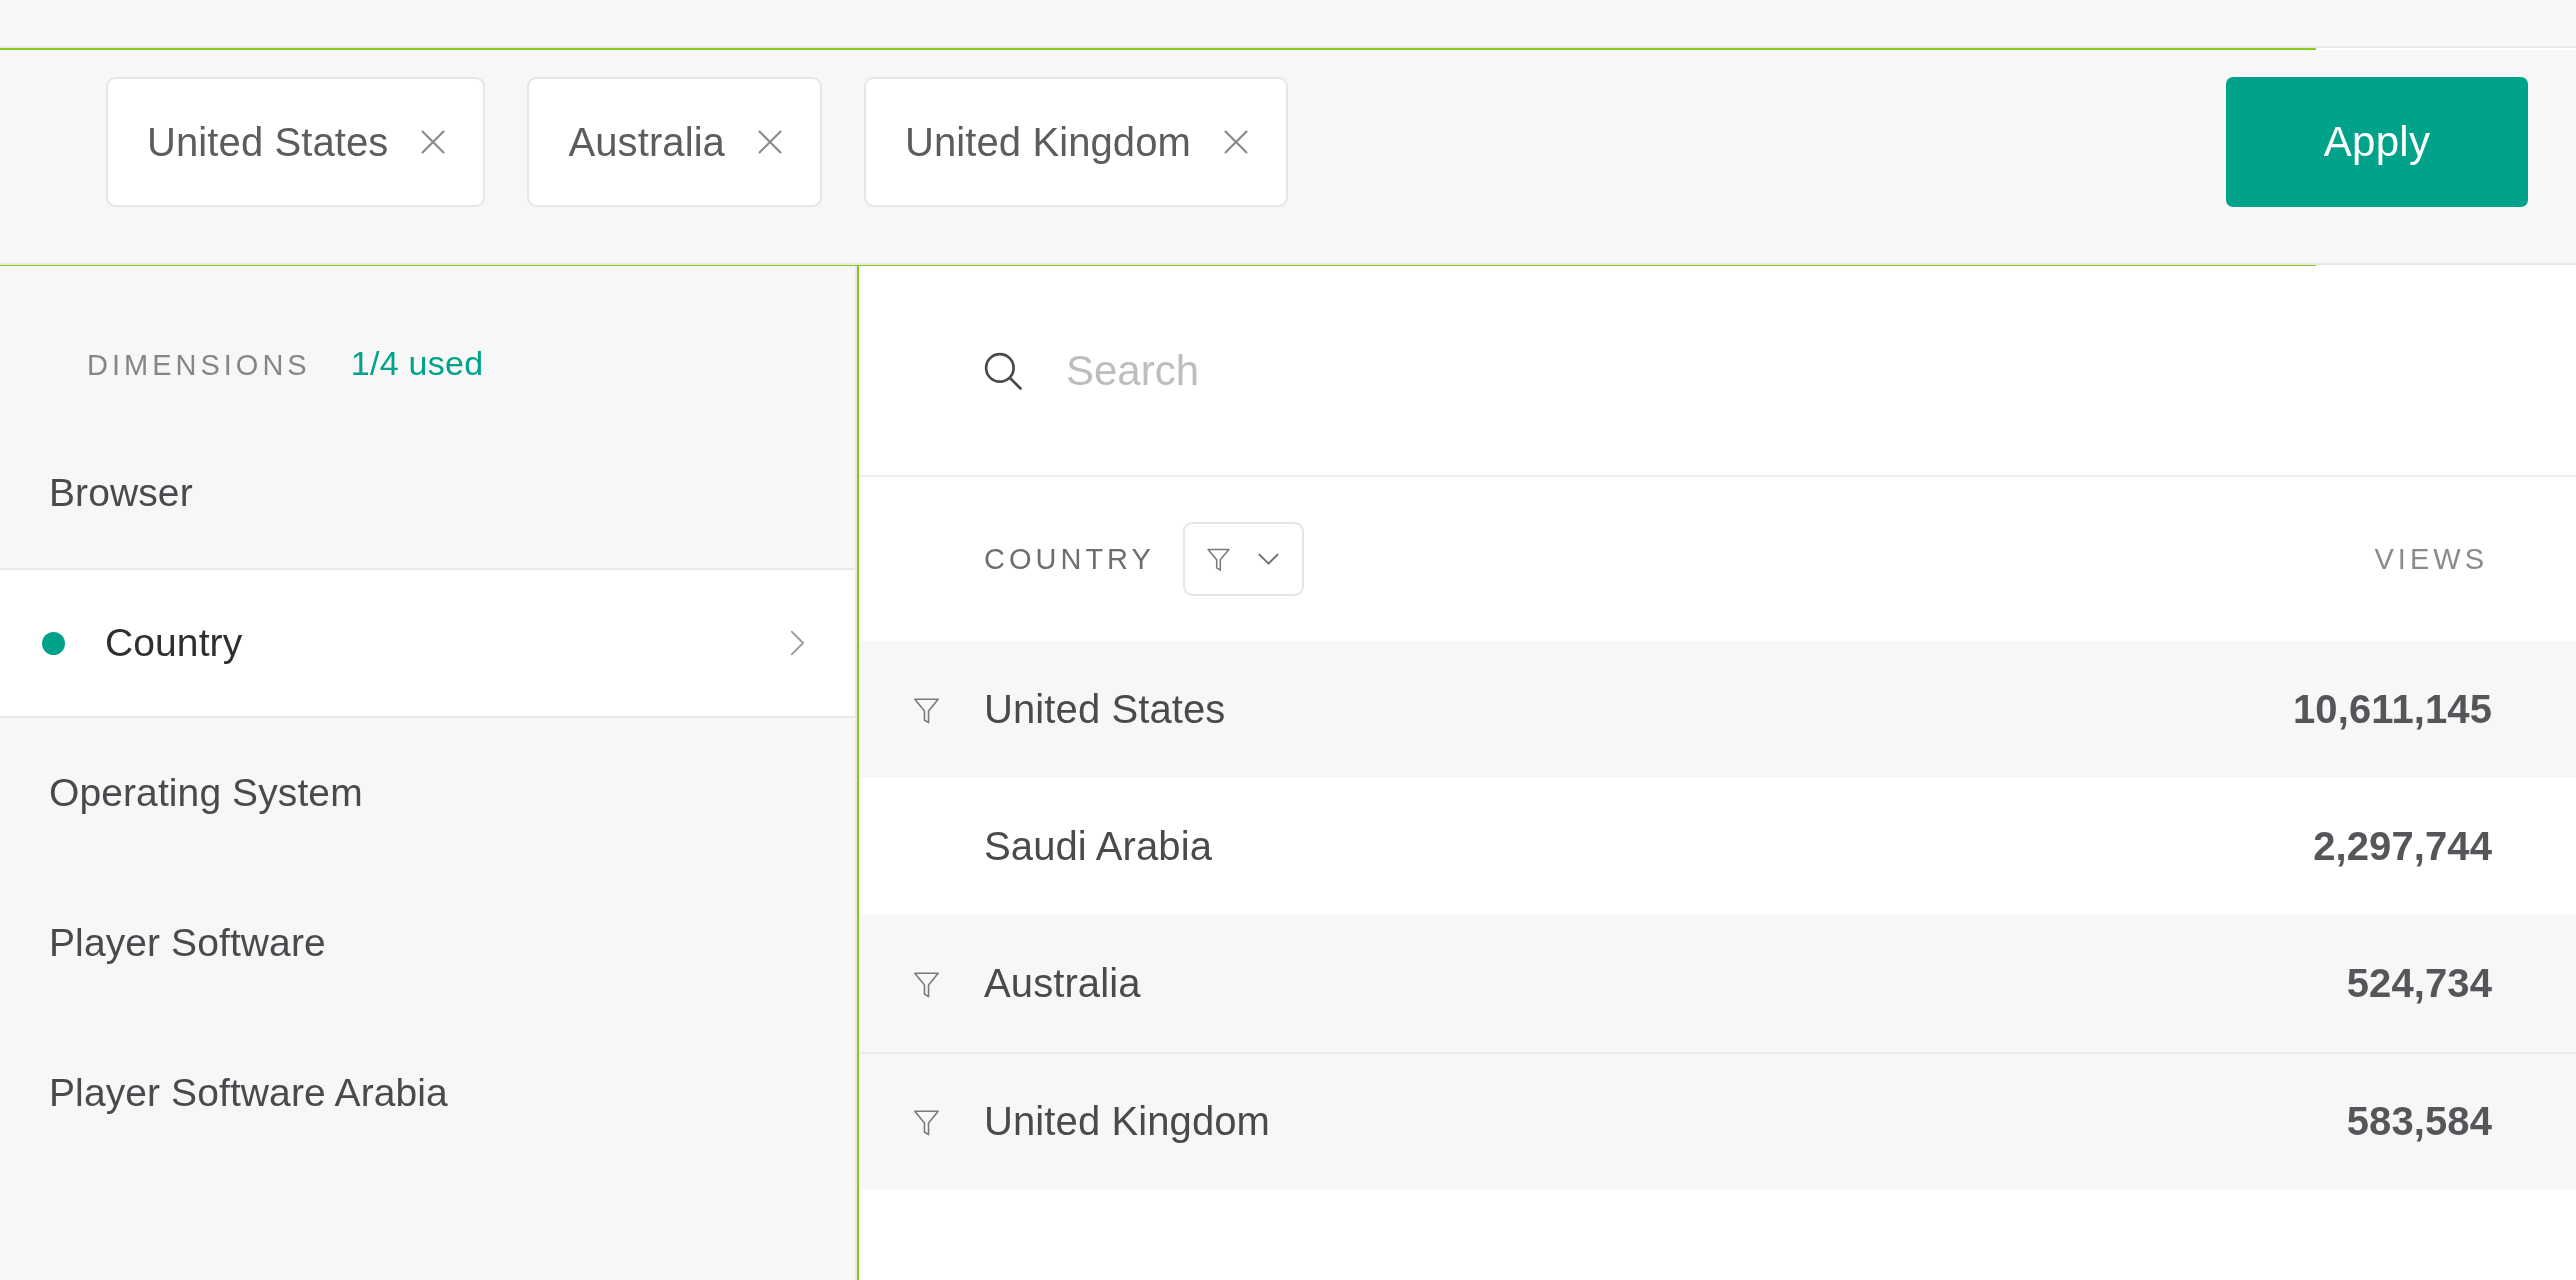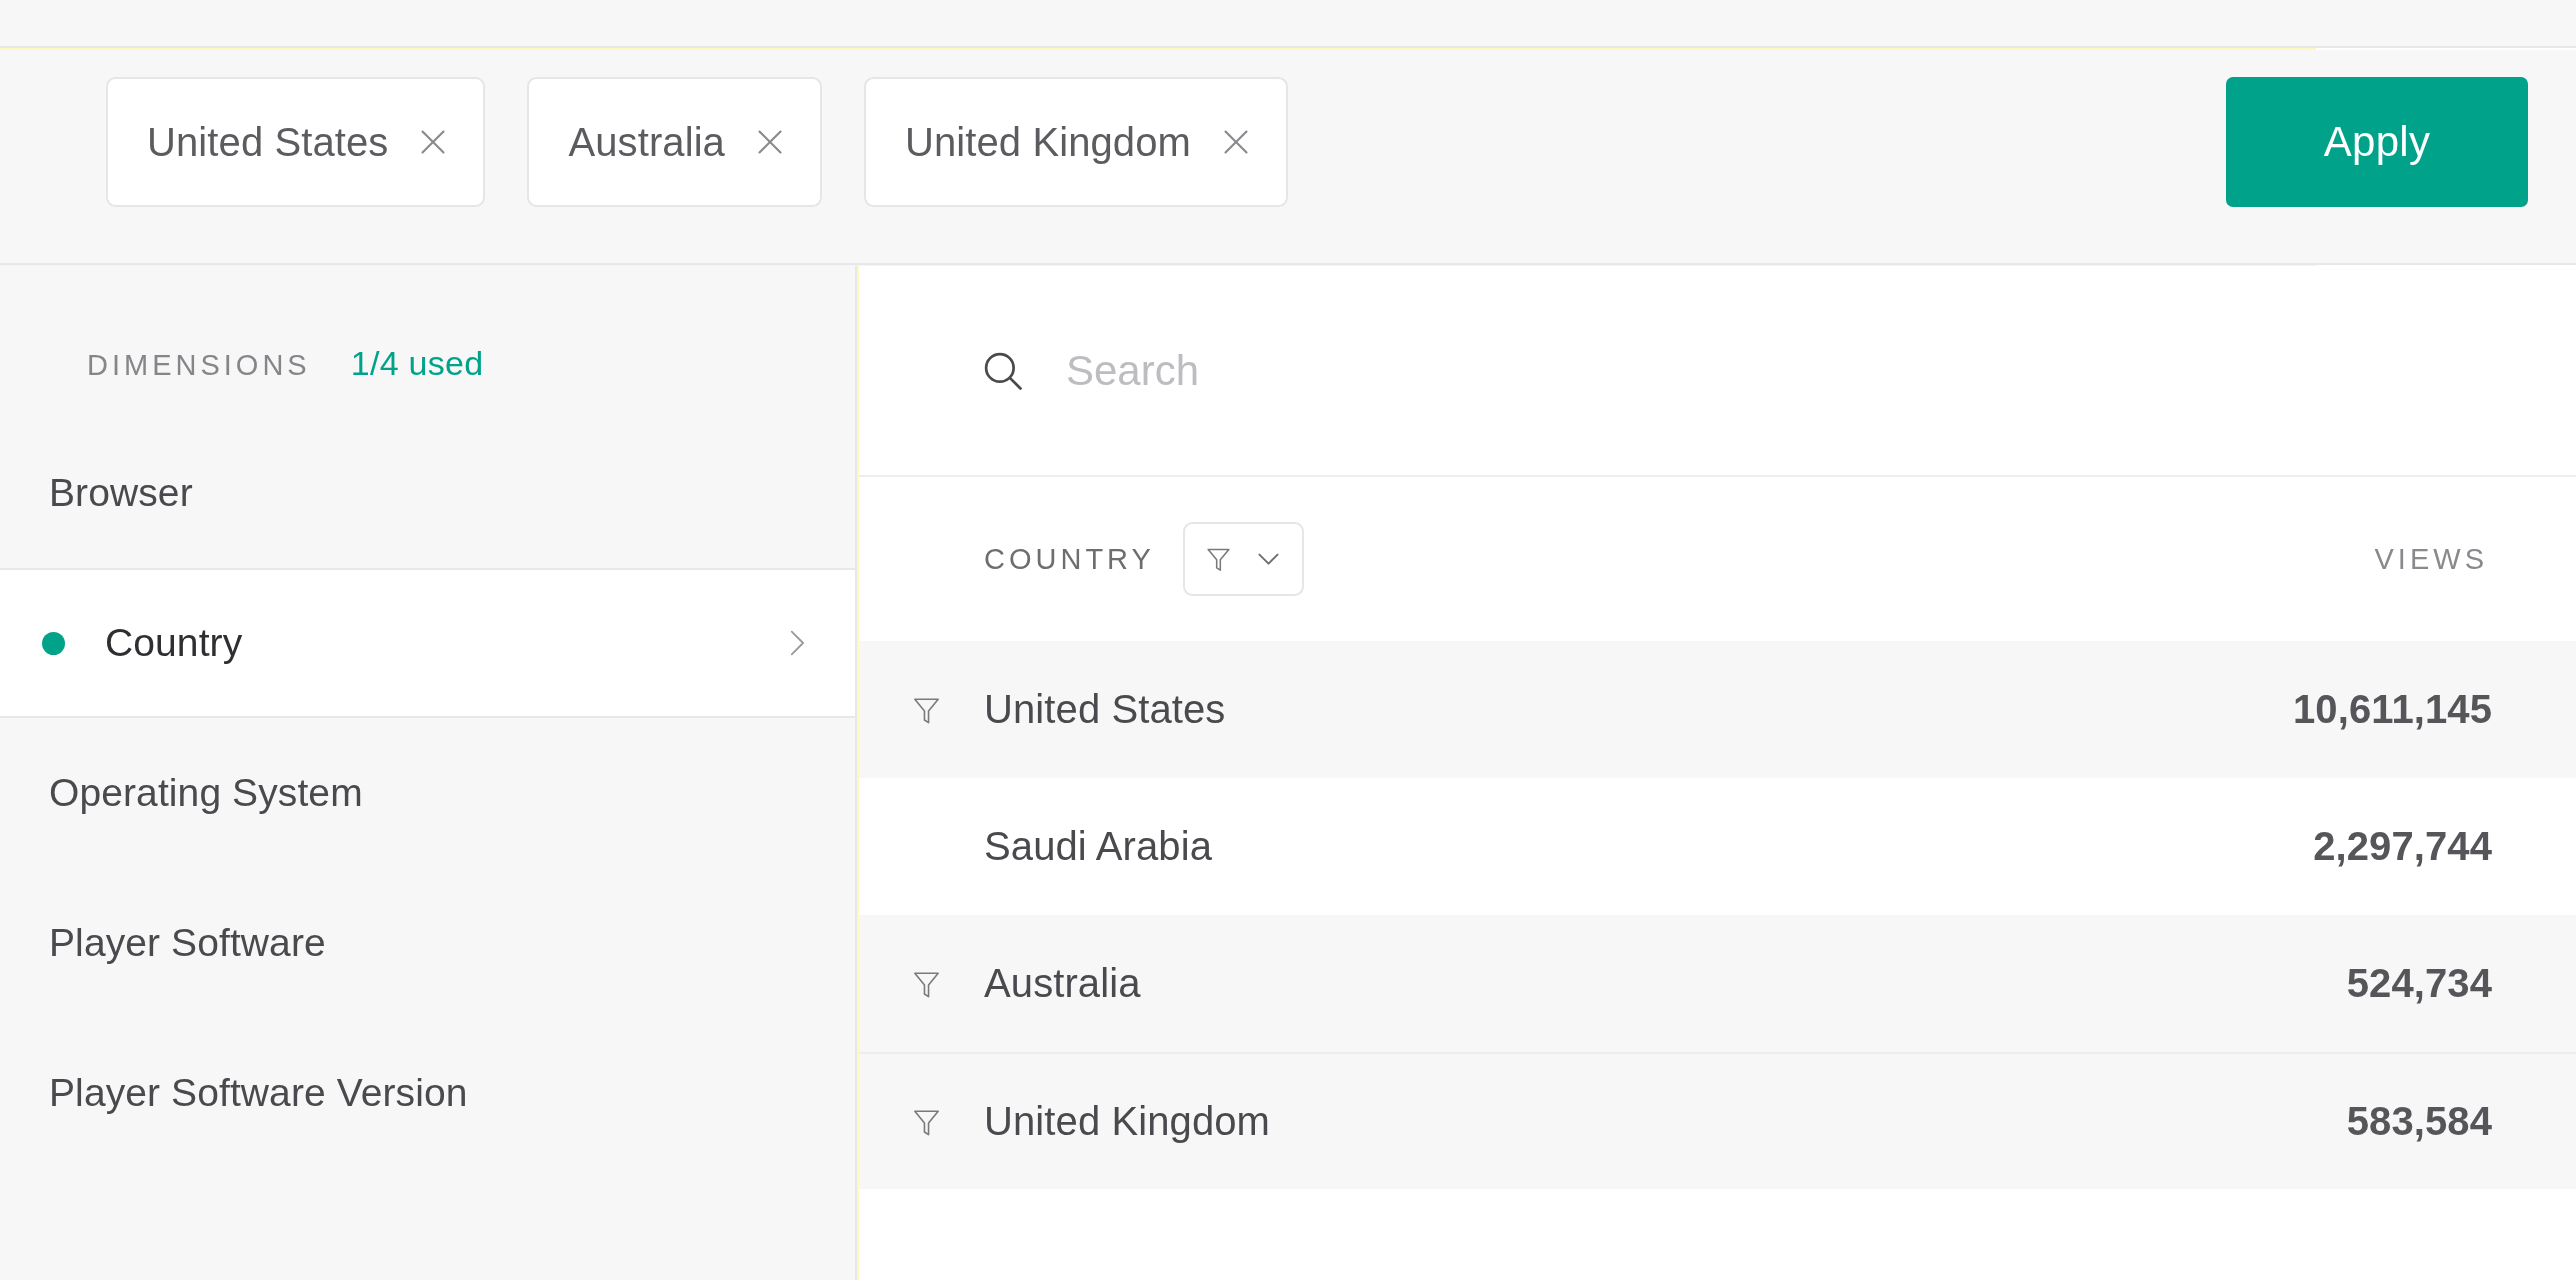--- a/index.html
+++ b/index.html
@@ -12,21 +12,21 @@
     height: 1281px;
     font-family: "Liberation Sans", sans-serif;
     overflow: hidden;
     -webkit-font-smoothing: antialiased;
   }
 
   .app {
     position: relative;
     width: 2316px;
     height: 1281px;
-    background: #fef9c3;
+    background: #84cc16;
   }
 
   
   .top-strip {
     position: absolute;
     left: 0; top: 0;
     width: 2576px;
     height: 48px;
     background: #f7f7f8;
     border-bottom: 2px solid #e8e8ea;
@@ -381,21 +381,21 @@
 
         <div class="dim-item">
           <span class="dim-label">Operating System</span>
         </div>
 
         <div class="dim-item">
           <span class="dim-label">Player Software</span>
         </div>
 
         <div class="dim-item">
-          <span class="dim-label">Player Software Version</span>
+          <span class="dim-label">Player Software Arabia</span>
         </div>
 
       </div>
     </div>
 
     <div class="panel">
 
       <div class="search-row">
         <span class="search-icon">
           <svg width="50" height="50" viewBox="0 0 24 24" fill="none" stroke="#4a4a4e" stroke-width="1.3" stroke-linecap="round">

